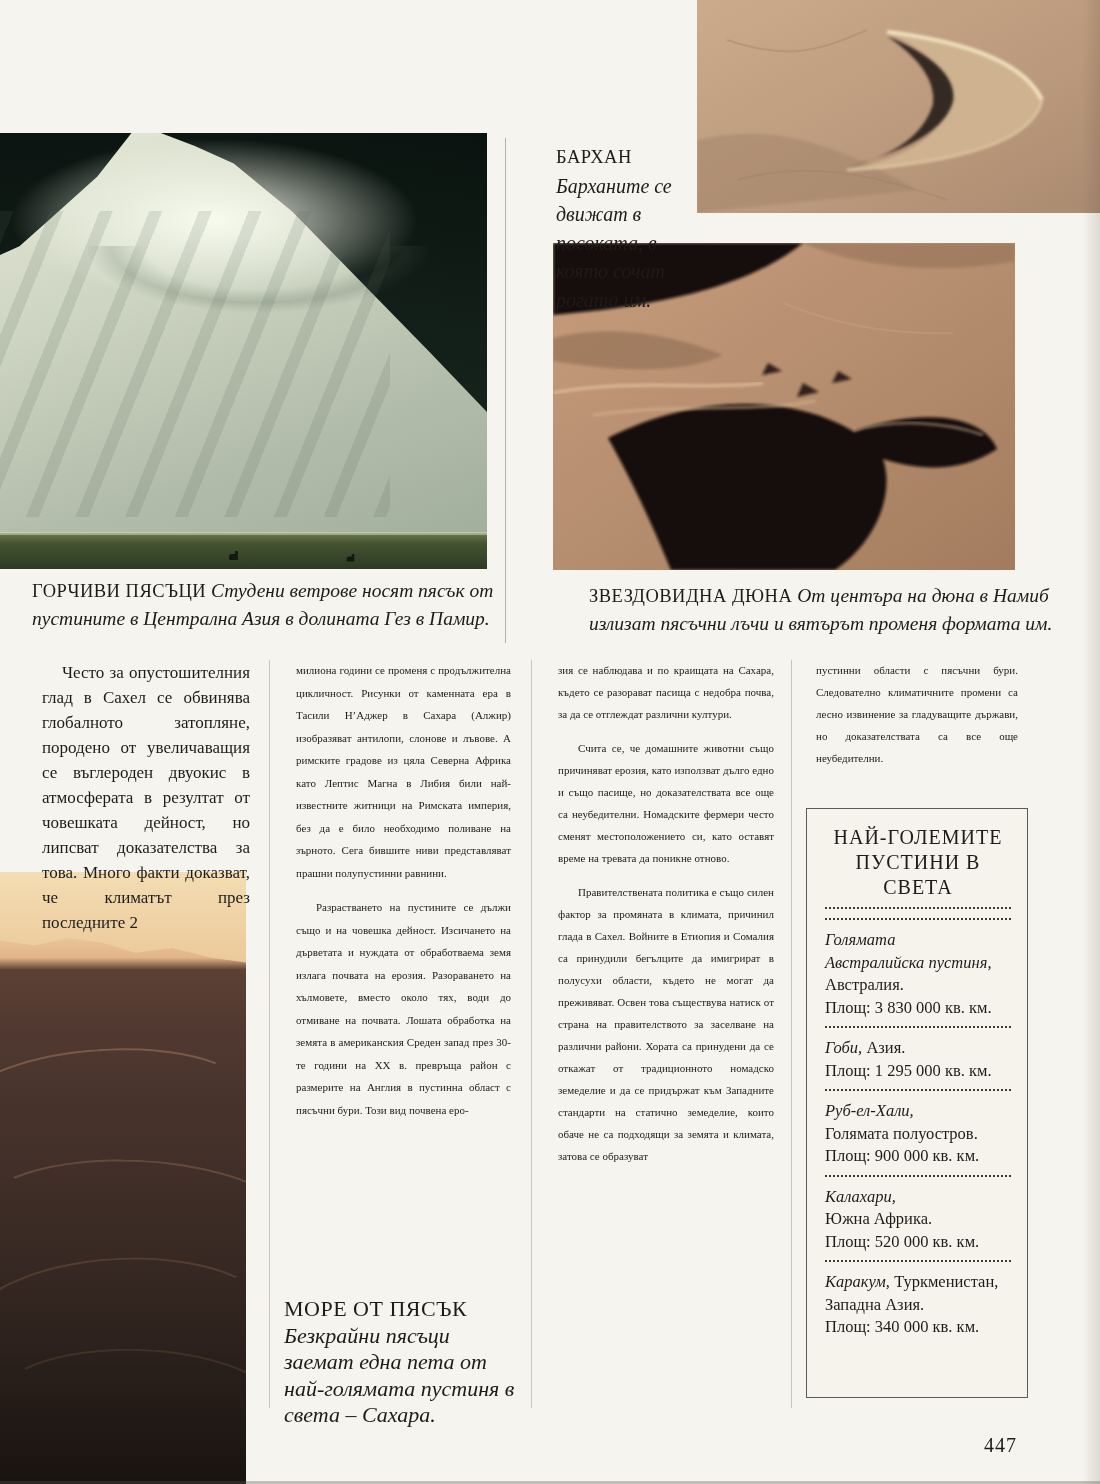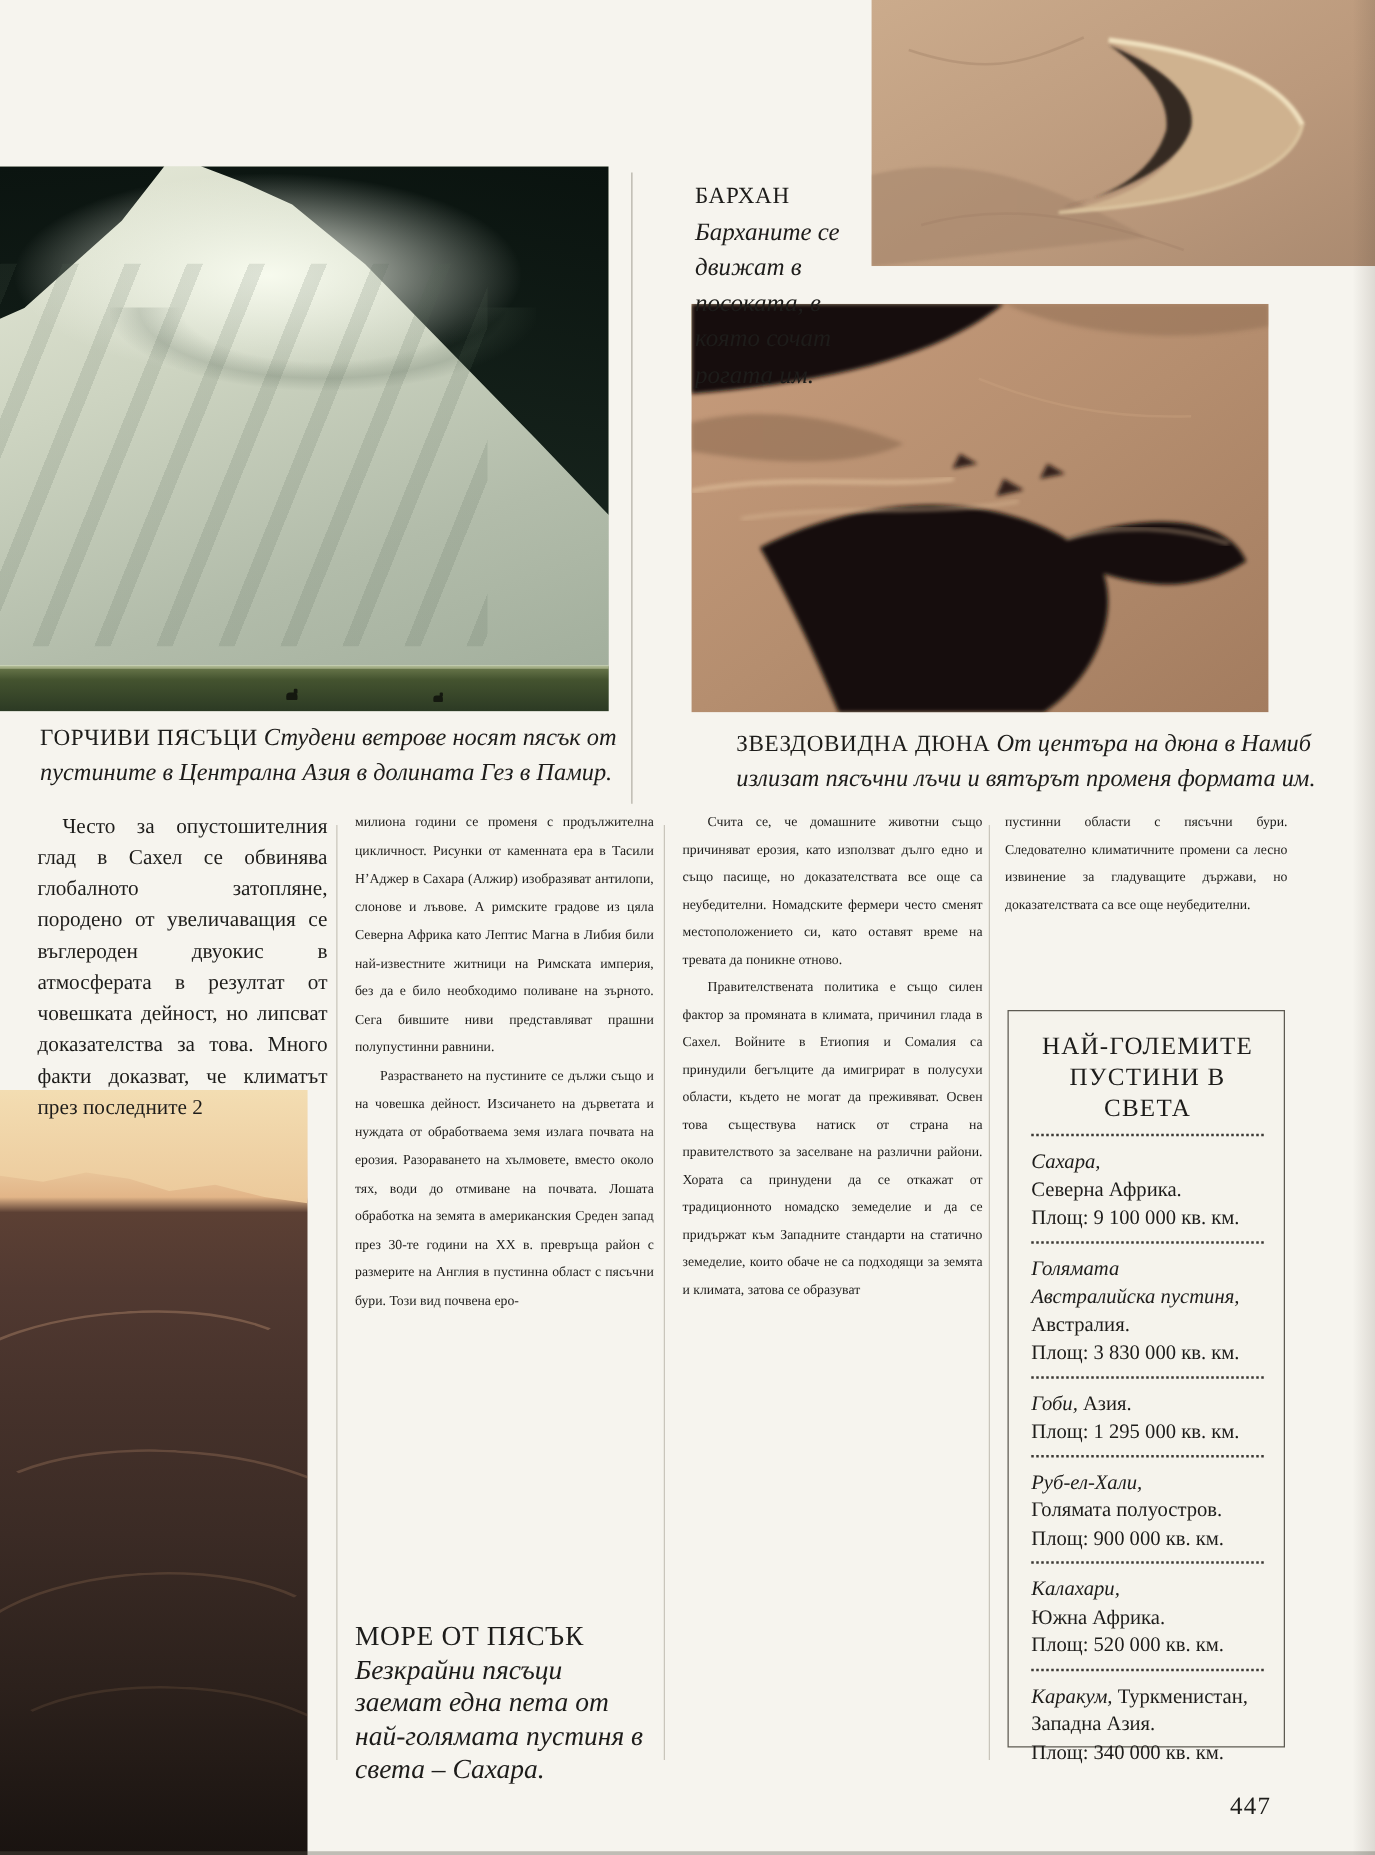--- a/index.html
+++ b/index.html
@@ -15,21 +15,21 @@
 
   
   .vrule{position:absolute;width:1px;background:#c9c5bb;}
   .vrule.r1{left:269px;top:660px;height:748px;}
   .vrule.r2{left:531px;top:660px;height:748px;}
   .vrule.r3{left:791px;top:660px;height:748px;}
   .vrule.r0{left:505px;top:138px;height:505px;background:#b3afa5;}
 
   
   .col{position:absolute;text-align:justify;font-size:11px;line-height:22.5px;}
-  .col p{margin:0;}
+  .col p{margin:12px;}
   .col p.ind{text-indent:20px;}
   .col1{left:30px;top:648px;width:232px;line-height:25px;font-size:17px;}
   .col2{left:284px;top:647px;width:239px;}
   .col3{left:546px;top:647px;width:240px;line-height:22px;}
   .col4{left:804px;top:647px;width:226px;line-height:22px;}
 
   
   .cap{font-size:19.5px;line-height:27px;font-style:italic;}
   .cap .lead{font-style:normal;letter-spacing:.5px;font-size:18.5px;}
   .cap-pamir{position:absolute;left:32px;top:577px;width:478px;}
@@ -195,40 +195,36 @@
     <p>милиона години се променя с продължителна цикличност. Рисунки от каменната ера в Тасили Н’Аджер в Сахара (Алжир) изобразяват антилопи, слонове и лъвове. А римските градове из цяла Северна Африка като Лептис Магна в Либия били най-известните житници на Римската империя, без да е било необходимо поливане на зърното. Сега бившите ниви представляват прашни полупустинни равнини.</p>
     <p class="ind">Разрастването на пустините се дължи също и на човешка дейност. Изсичането на дърветата и нуждата от обработваема земя излага почвата на ерозия. Разораването на хълмовете, вместо около тях, води до отмиване на почвата. Лошата обработка на земята в американския Среден запад през 30-те години на ХХ в. превръща район с размерите на Англия в пустинна област с пясъчни бури. Този вид почвена еро-</p>
   </div>
 
   <div class="cap-sandsea">
     <span class="lead">МОРЕ ОТ ПЯСЪК</span>
     <span>Безкрайни пясъци заемат една пета от най-голямата пустиня в света – Сахара.</span>
   </div>
 
   <div class="col col3">
+    <p>зия се наблюдава и по краищата на Сахара, където се разорават пасища с недобра почва, за да се отглеждат различни култури.</p>
     <p class="ind">Счита се, че домашните животни също причиняват ерозия, като използват дълго едно и също пасище, но доказателствата все още са неубедителни. Номадските фермери често сменят местоположението си, като оставят време на тревата да поникне отново.</p>
     <p class="ind">Правителствената политика е също силен фактор за промяната в климата, причинил глада в Сахел. Войните в Етиопия и Сомалия са принудили бегълците да имигрират в полусухи области, където не могат да преживяват. Освен това съществува натиск от страна на правителството за заселване на различни райони. Хората са принудени да се откажат от традиционното номадско земеделие и да се придържат към Западните стандарти на статично земеделие, които обаче не са подходящи за земята и климата, затова се образуват</p>
   </div>
 
   <div class="col col4">
     <p>пустинни области с пясъчни бури. Следователно климатичните промени са лесно извинение за гладуващите държави, но доказателствата са все още неубедителни.</p>
   </div>
 
   <div class="sidebox">
     <div class="title">
       <div>НАЙ-ГОЛЕМИТЕ</div>
       <div>ПУСТИНИ В СВЕТА</div>
     </div>
     <div class="dots"></div>
 
-    <div class="entry">
-      <span class="entry-name">Сахара,</span>
-      <span class="entry-region">Северна Африка.</span>
-      <span class="entry-area">Площ: 9 100 000 кв. км.</span>
-    </div>
     <div class="dots"></div>
 
     <div class="entry">
       <span class="entry-name">Голямата
 Австралийска пустиня,</span>
       <span class="entry-region">Австралия.</span>
       <span class="entry-area">Площ: 3 830 000 кв. км.</span>
     </div>
     <div class="dots"></div>
 

